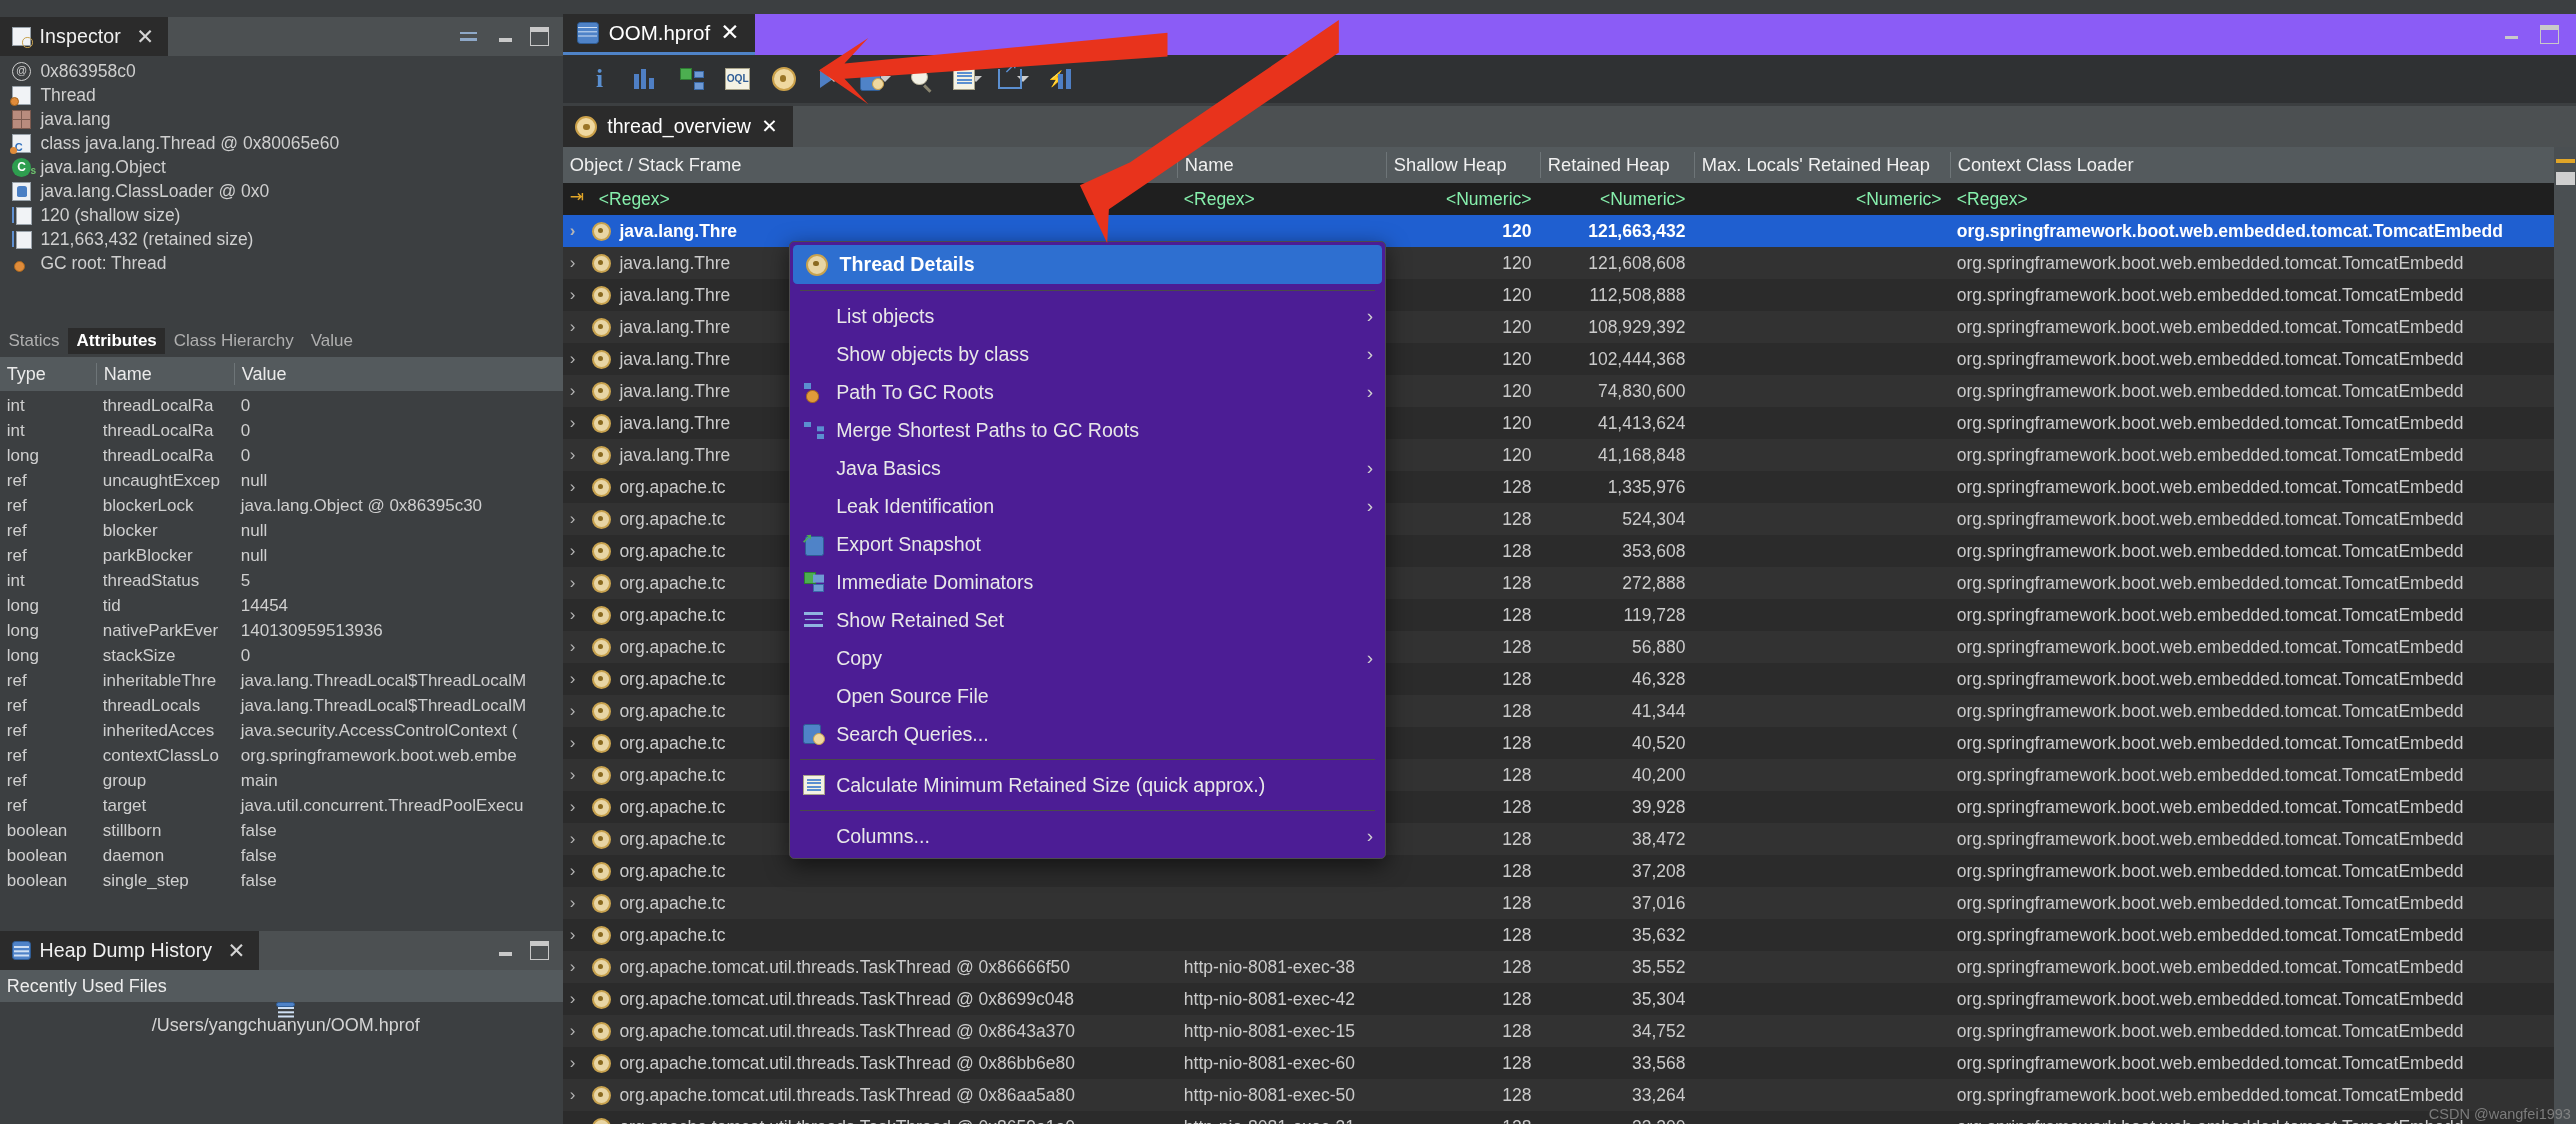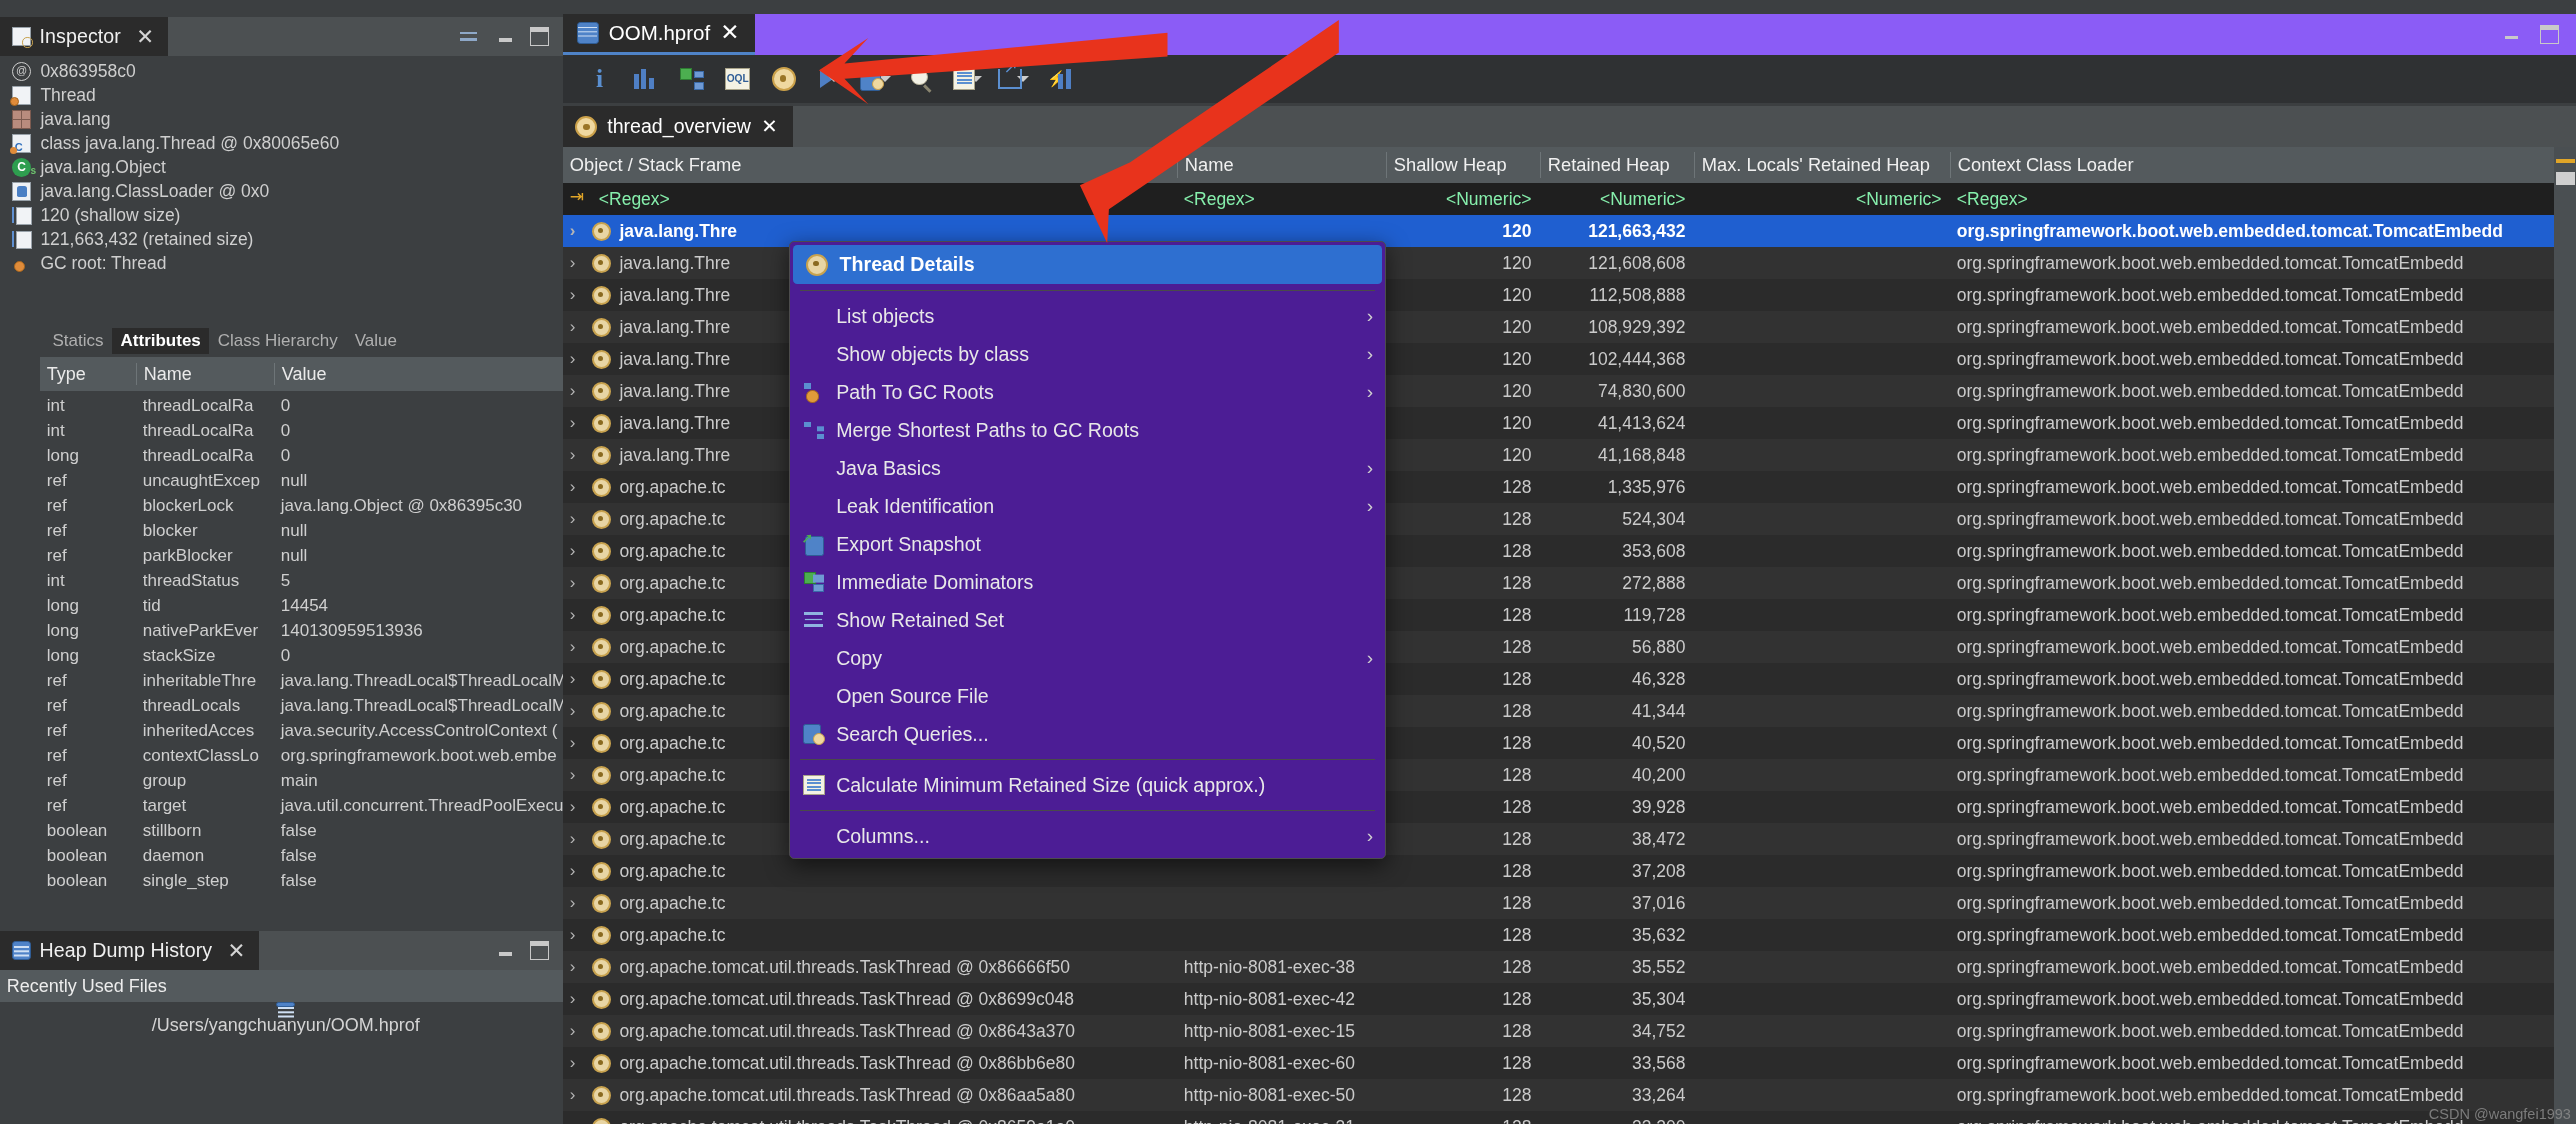--- a/index.html
+++ b/index.html
@@ -66,29 +66,29 @@
   .ic-classgreen::after { content:"s"; position:absolute; right:-5.1px; bottom:-3.4px; font-size:10.2px; color:#6ec46e; font-weight:bold; }
   .ic-cl { background:#eef1f5; border:0.9px solid #97a0a8; }
   .ic-cl::before { content:""; position:absolute; left:4.3px; top:3.4px; width:9.4px; height:11px; background:#4a7fc4; border-radius:2.6px 2.6px 1.7px 1.7px; }
   .ic-size { background: transparent; }
   .ic-size::before { content:""; position:absolute; left:0; top:0.9px; width:1.7px; height:16px; background:#5f8fd0; }
   .ic-size::after { content:""; position:absolute; left:4.3px; top:0.9px; width:13.6px; height:16px; background:#f1f3f6; border:0.9px solid #9aa3ab; }
   .ic-gcroot::after { content:""; position:absolute; left:1.7px; bottom:0.9px; width:9.4px; height:9.4px; background:#e08c3a; border-radius:50%; border:0.9px solid #a8671f; }
 
   
   #attr-tabs {
-    position: absolute; left: 8px; top: 328px; width: 563px; height: 25.6px;
-    display: flex; align-items: stretch; background: #3c3f41; font-size: 17px; padding-left: 36px;
+    position: absolute; left: 0; top: 328px; width: 563px; height: 25.6px;
+    display: flex; align-items: stretch; background: #3c3f41; font-size: 17px;
   }
   .attr-tab { padding: 1.7px 8.5px; color: #b0b0b0; display:flex; align-items:center; }
   .attr-tab.active { background: #2b2b2b; color: #ffffff; font-weight: bold; }
 
   #attr-table {
     position: absolute; left: 0; top: 357px; width: 563px; height: 573px;
-    background: #3c3f41; overflow: hidden; margin-left: 40px;
+    background: #3c3f41; overflow: hidden;
   }
   .attr-head {
     display: flex; height: 34px; background: #545a5d; align-items: center;
     font-size: 18px; color: #eaeaea;
   }
   .attr-head .th { padding-left: 6.8px; border-left: 0.9px solid #6e7578; height: 22px; line-height:22px; }
   .attr-head .th:first-child { border-left: none; }
   .col-type  { width: 96px; flex: 0 0 96px; }
   .col-name  { width: 138px; flex: 0 0 138px; }
   .col-value { flex: 1 1 auto; }

